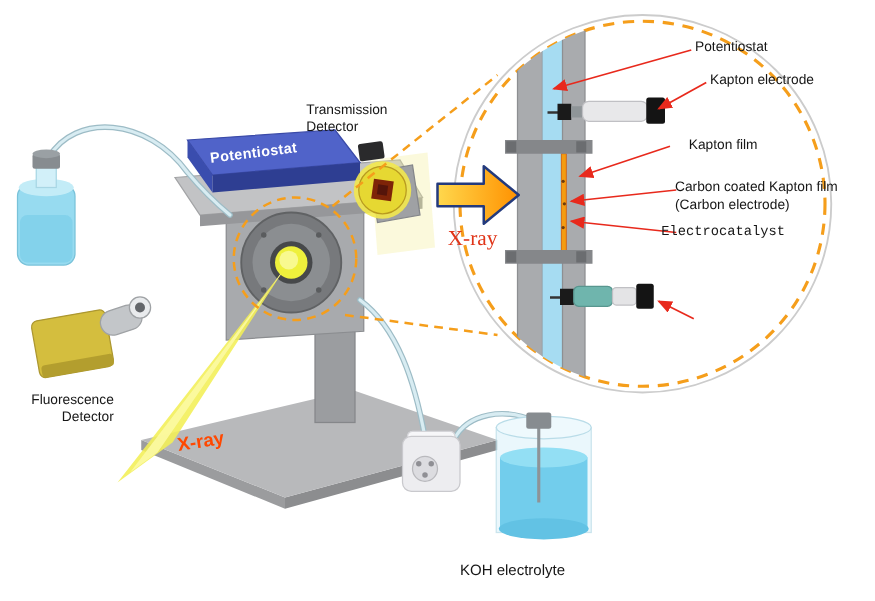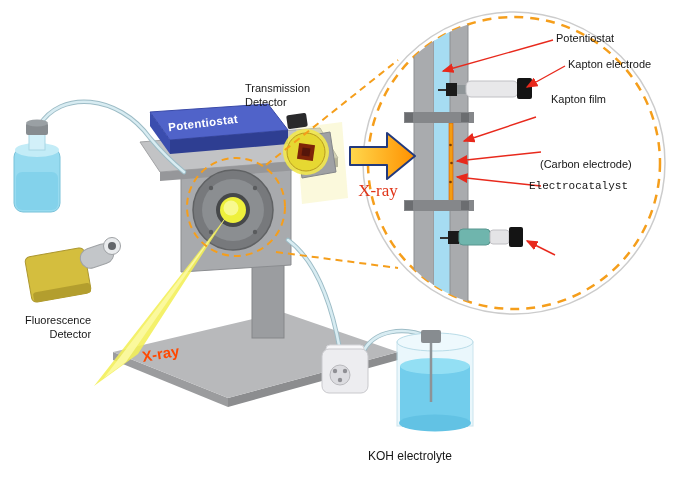--- a/index.html
+++ b/index.html
@@ -216,23 +216,23 @@
 <div class="lbl" id="lbl-xray-main" style="left:142px;top:345px;">X-ray</div>
 
 <div class="lbl" id="lbl-koh" style="left:368px;top:449px;text-align:right;">KOH electrolyte</div>
 
 <div class="lbl" id="lbl-xray-inset" style="left:346px;top:180px;">X-ray</div>
 
 <div class="lbl" style="left:556px;top:32px;">Potentiostat</div>
 
 <div class="lbl" style="left:568px;top:58px;">Kapton electrode</div>
 
-<div class="lbl" style="left:539px;top:93px;padding-left:12px;">Kapton film</div>
+<div class="lbl" style="left:539px;top:110px;padding-left:12px;">Kapton film</div>
 
 <div class="lbl center two-line" style="left:540px;top:144px;width:140px;">
-  <br>
+  <span>Carbon coated Kapton film</span><br>
   <span>(Carbon electrode)</span>
 </div>
 
 <div class="lbl" style="left:529px;top:180px;font-family:Liberation Mono, monospace;">Electrocatalyst</div>
 
 
 </div>
 
 </body></html>

